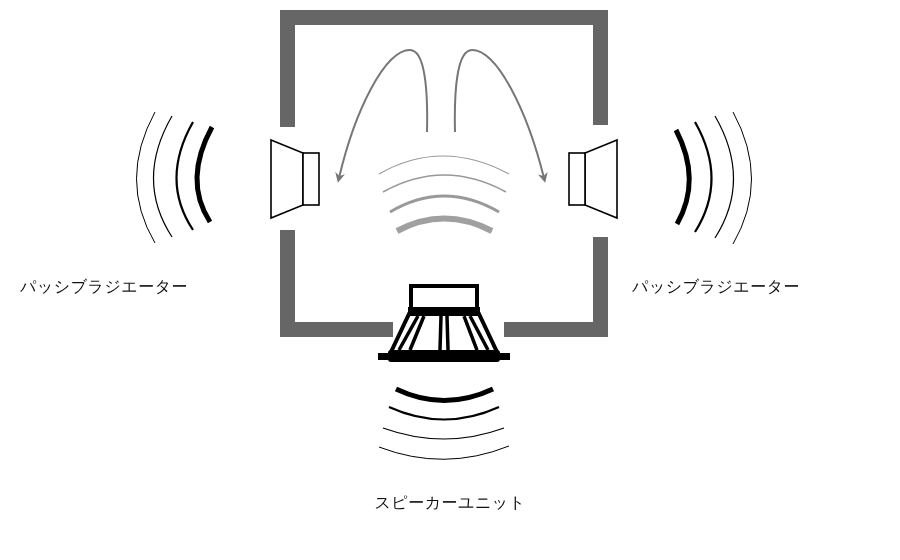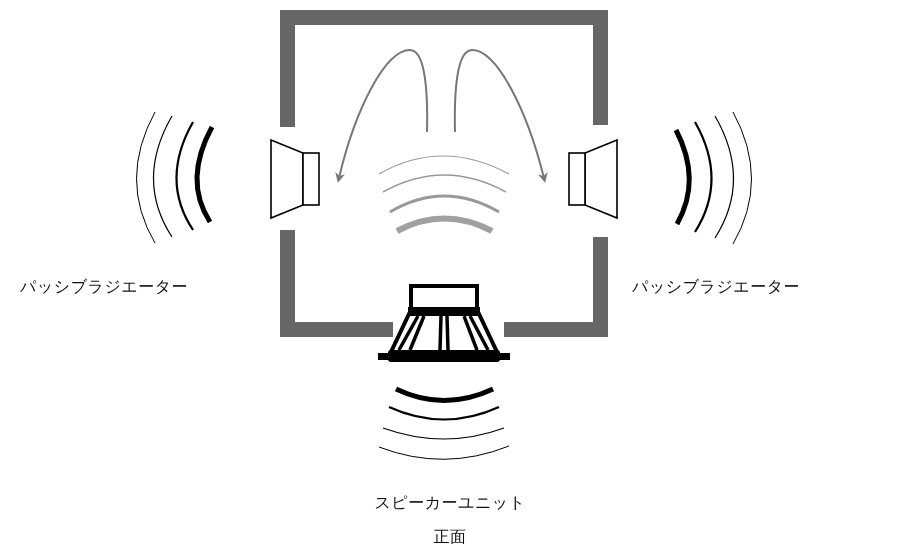--- a/index.html
+++ b/index.html
@@ -88,14 +88,13 @@
     <path d="M389,407 Q444,432 499,407" stroke-width="2.2"></path>
     <path d="M383,428 Q444,450 504,428" stroke-width="1.2"></path>
     <path d="M379,447 Q444,472 509,446" stroke-width="1"></path>
   </g>
 </svg>
 
 <div id="label-left" class="label">パッシブラジエーター</div>
 <div id="label-right" class="label">パッシブラジエーター</div>
 <div id="label-bottom" class="label">
   <div>スピーカーユニット</div>
-  <div>正面</div>
 </div>
 
 </body></html>

